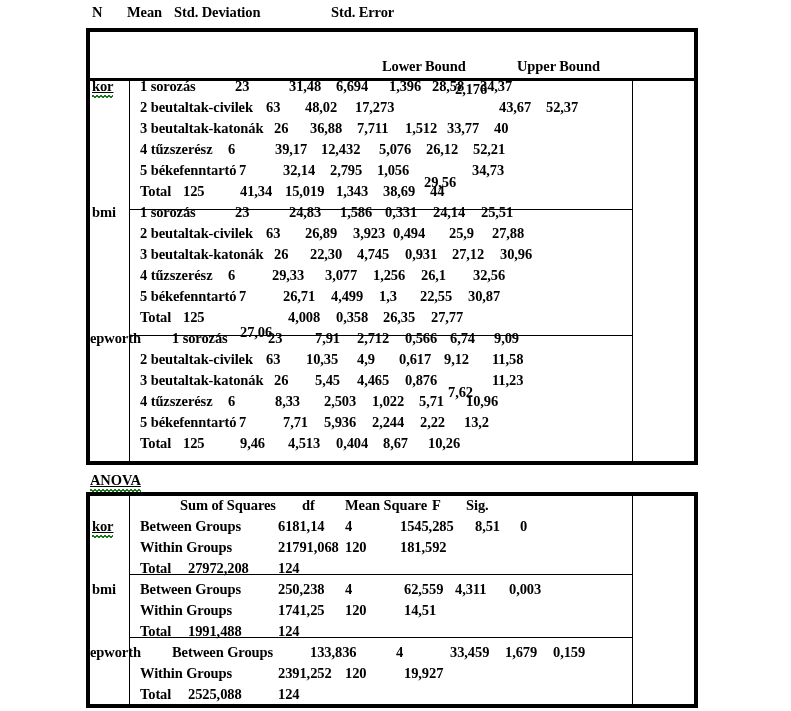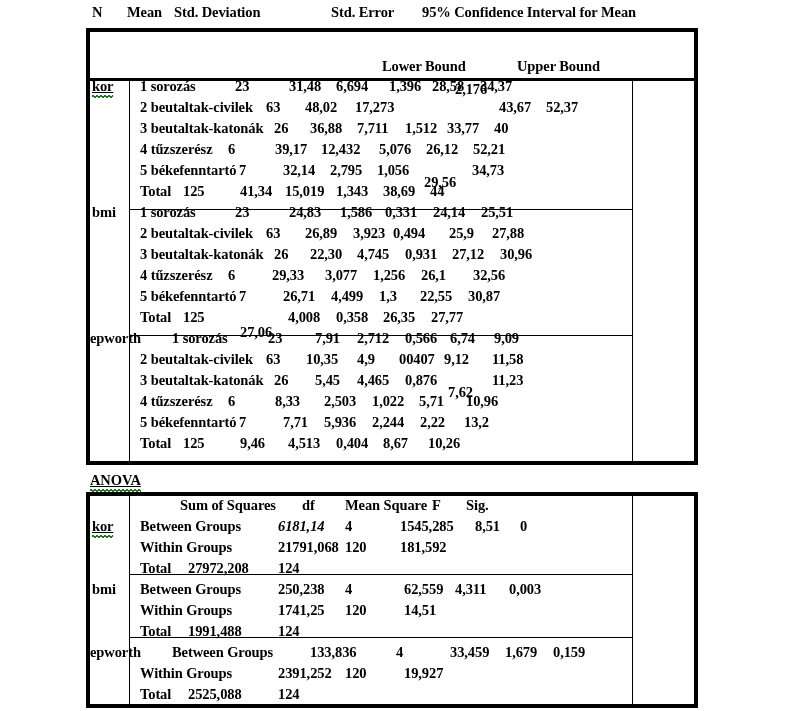--- a/index.html
+++ b/index.html
@@ -81,21 +81,20 @@
 </style>
 </head>
 <body>
 
 <div class="page">
 
   <div class="t" style="left:92px;  top:4px;">N</div>
   <div class="t" style="left:127px; top:4px;">Mean</div>
   <div class="t" style="left:174px; top:4px;">Std. Deviation</div>
   <div class="t" style="left:331px; top:4px;">Std. Error</div>
-  <div class="t" style="left:422px; top:4px;">95% Confidence Interval for Mean</div>
 
   <div class="frame" id="desc-frame" style="left:86px; top:28px; width:612px; height:437px;">
 
     <div class="t" style="left:292px; top:26px;">Lower Bound</div>
     <div class="t" style="left:427px; top:26px;">Upper Bound</div>
 
     <div class="hline-thick" style="left:-1px; top:46px; width:606px;"></div>
 
     <div class="vline" style="left:39px; top:49px; height:383px;"></div>
 
@@ -214,21 +213,21 @@
   <div class="t" style="left:315px; top:330px;">7,91</div>
   <div class="t" style="left:357px; top:330px;">2,712</div>
   <div class="t" style="left:405px; top:330px;">0,566</div>
   <div class="t" style="left:450px; top:330px;">6,74</div>
   <div class="t" style="left:494px; top:330px;">9,09</div>
 
   <div class="t" style="left:140px; top:351px;">2 beutaltak-civilek</div>
   <div class="t" style="left:266px; top:351px;">63</div>
   <div class="t" style="left:306px; top:351px;">10,35</div>
   <div class="t" style="left:357px; top:351px;">4,9</div>
-  <div class="t" style="left:399px; top:351px;">00407</div>
+  <div class="t" style="left:399px; top:351px;">0,617</div>
   <div class="t" style="left:444px; top:351px;">9,12</div>
   <div class="t" style="left:492px; top:351px;">11,58</div>
 
   <div class="t" style="left:140px; top:372px;">3 beutaltak-katonák</div>
   <div class="t" style="left:274px; top:372px;">26</div>
   <div class="t" style="left:315px; top:372px;">5,45</div>
   <div class="t" style="left:357px; top:372px;">4,465</div>
   <div class="t" style="left:405px; top:372px;">0,876</div>
   <div class="t" style="left:448px; top:384px;">7,62</div>
   <div class="t" style="left:492px; top:372px;">11,23</div>
@@ -273,21 +272,21 @@
   <div class="t" style="left:180px; top:497px;">Sum of Squares</div>
   <div class="t" style="left:302px; top:497px;">df</div>
   <div class="t" style="left:345px; top:497px;">Mean Square</div>
   <div class="t" style="left:432px; top:497px;">F</div>
   <div class="t" style="left:466px; top:497px;">Sig.</div>
 
   <div class="t" style="left:92px; top:518px;">
     <span class="spell">kor</span>
   </div>
   <div class="t" style="left:140px; top:518px;">Between Groups</div>
-  <div class="t" style="left:278px; top:518px;font-style:italic;">6181,14</div>
+  <div class="t" style="left:278px; top:518px;">6181,14</div>
   <div class="t" style="left:345px; top:518px;">4</div>
   <div class="t" style="left:400px; top:518px;">1545,285</div>
   <div class="t" style="left:475px; top:518px;">8,51</div>
   <div class="t" style="left:520px; top:518px;">0</div>
 
   <div class="t" style="left:140px; top:539px;">Within Groups</div>
   <div class="t" style="left:278px; top:539px;">21791,068</div>
   <div class="t" style="left:345px; top:539px;">120</div>
   <div class="t" style="left:400px; top:539px;">181,592</div>
 

